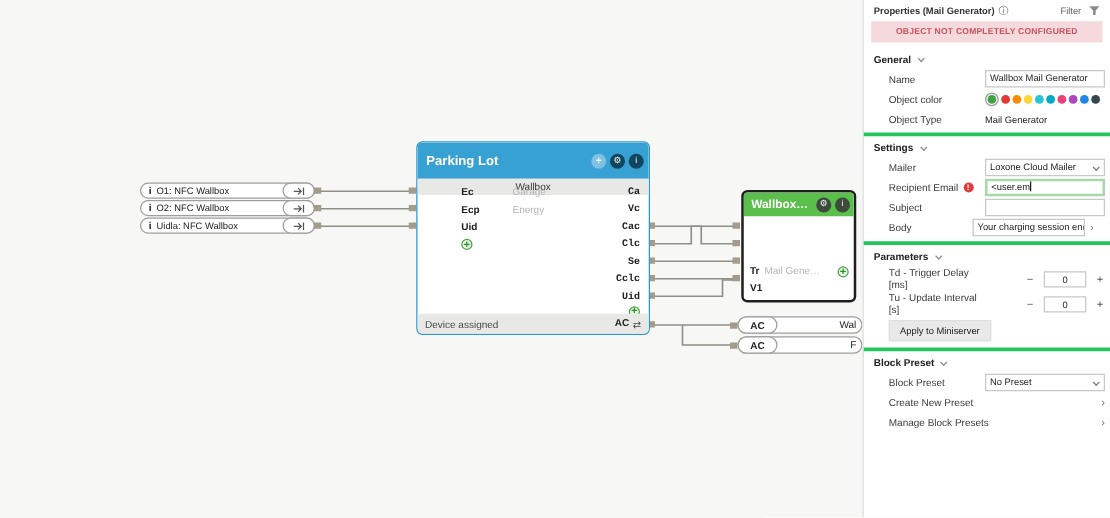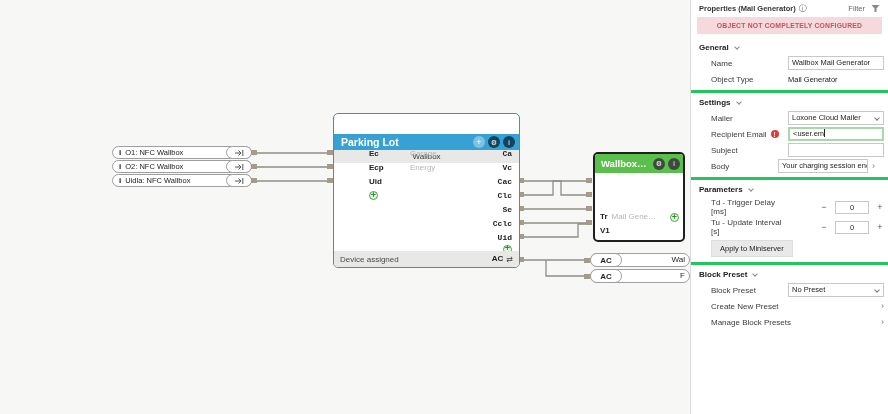--- a/index.html
+++ b/index.html
@@ -14,21 +14,21 @@
   .refpill { position:absolute; left:112px; width:140px; height:13px; background:#fff;
              border:1px solid #9e9e9e; border-radius:7px; display:flex; align-items:center;
              padding-left:6px; gap:4px; }
   .info-i { font-size:8px; font-weight:bold; color:#111; line-height:1; }
   .reflabel { font-size:7.5px; color:#222; white-space:nowrap; }
   .refseg { position:absolute; right:-1px; top:-1px; height:13px; width:26px; border:1px solid #9e9e9e;
             border-radius:7px; background:#fff; display:flex; align-items:center; justify-content:center; }
 
   .block { position:absolute; background:#fff; border-radius:5px; }
   .pl { left:333px; top:113px; width:187px; height:155px; border:1px solid #2e97c8; overflow:hidden; }
-  .pl-header { height:16px; background:#38a1d3; display:flex; align-items:center; padding:0 4px 0 7px;margin-top:20px; }
+  .pl-header { height:29px; background:#38a1d3; display:flex; align-items:center; padding:0 4px 0 7px; }
   .blk-title { color:#fff; font-weight:bold; font-size:10.5px; flex:1; white-space:nowrap; overflow:hidden; }
   .hbtns { display:flex; gap:3px; }
   .hbtn { width:12px; height:12px; border-radius:50%; color:#fff; font-size:7px; line-height:1;
           display:flex; align-items:center; justify-content:center; }
   .hbtn.lite { background:rgba(255,255,255,.35); font-size:9px; }
   .hbtn.blue-dk { background:#10455f; }
   .hbtn.grn-dk { background:#3e4a3e; }
   .pl-sub { height:13px; background:#e8e8e6; display:flex; align-items:center; justify-content:center;
             font-size:8px; color:#333; }
   .pcol { position:absolute; top:33px; display:flex; flex-direction:column; }
@@ -268,20 +268,37 @@
       <span class="sect-label">General</span>
       <i class="chev"></i>
     </div>
     <div class="prow">
       <span class="plabel">Name</span>
       <div class="ctrl">
           <span class="tbox">Wallbox Mail Generator</span>
         </div>
     </div>
     <div class="prow">
+      <span class="plabel">Object color</span>
+      <div class="dots">
+        <span class="ring">
+            <span class="dot" style="background: rgb(67, 160, 71);"></span>
+          </span>
+        <span class="dot" style="background: rgb(229, 57, 53);"></span>
+        <span class="dot" style="background: rgb(251, 140, 0);"></span>
+        <span class="dot" style="background: rgb(253, 216, 53);"></span>
+        <span class="dot" style="background: rgb(38, 198, 218);"></span>
+        <span class="dot" style="background: rgb(0, 172, 193);"></span>
+        <span class="dot" style="background: rgb(236, 64, 122);"></span>
+        <span class="dot" style="background: rgb(171, 71, 188);"></span>
+        <span class="dot" style="background: rgb(30, 136, 229);"></span>
+        <span class="dot" style="background: rgb(55, 71, 79);"></span>
+      </div>
+    </div>
+    <div class="prow">
       <span class="plabel">Object Type</span>
       <div class="ctrl">
           <span class="ptext">Mail Generator</span>
         </div>
     </div>
 
     
     <div class="sect">
       <span class="sect-label">Settings</span>
       <i class="chev"></i>

